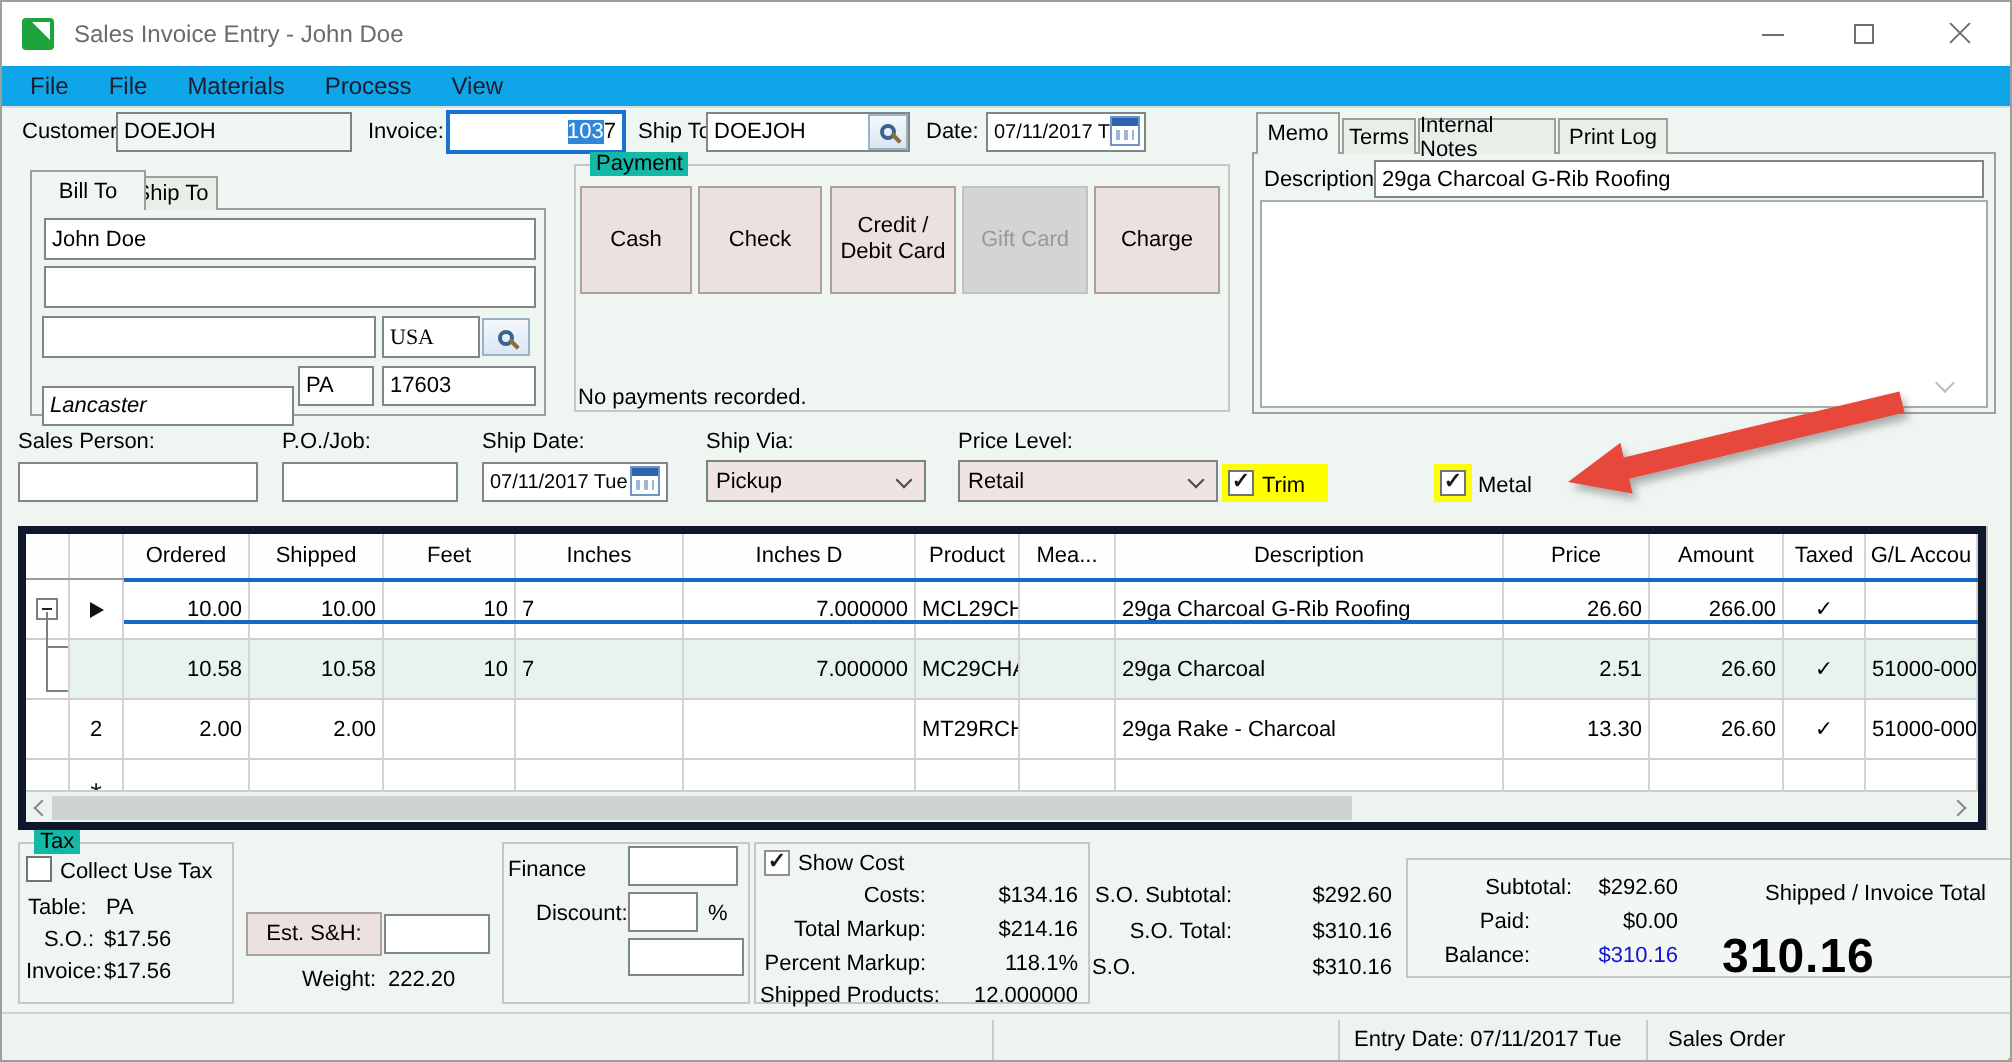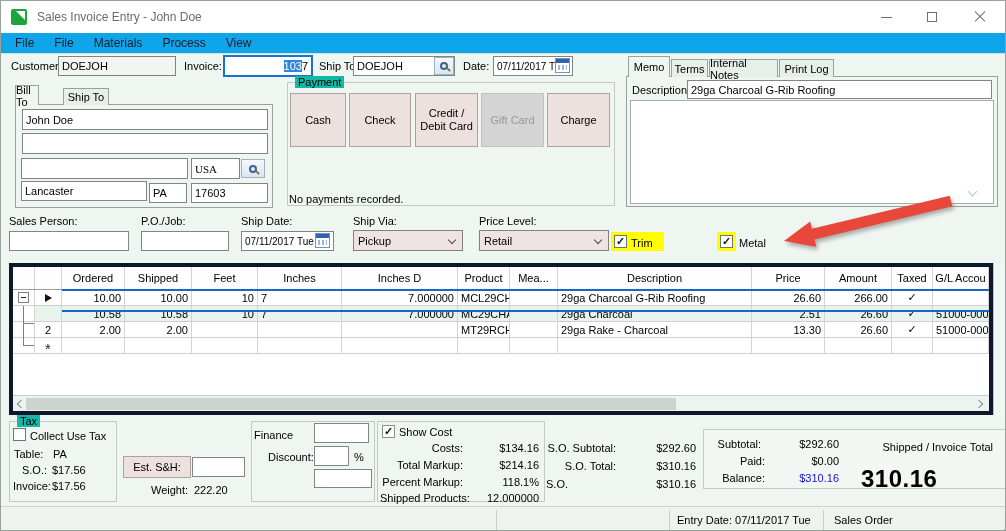--- a/index.html
+++ b/index.html
@@ -46,21 +46,21 @@
   .mag::after{content:"";position:absolute;width:6px;height:2px;background:#8a6d3b;transform:rotate(45deg);right:-5px;bottom:-2px}
   .cal{position:absolute;width:15px;height:15px;border:1px solid #6d94c4;background:linear-gradient(#2f63b0 0 4px,#fff 4px)}
   .cal::after{content:"";position:absolute;left:2px;top:6px;width:9px;height:5px;background:repeating-linear-gradient(90deg,#9db6d6 0 2px,transparent 2px 4px)}
   .cb{position:absolute;width:13px;height:13px;background:#fff;border:1px solid #6e7670;font-size:11px;line-height:11px;text-align:center;font-weight:bold;color:#1a1a1a}
   .cb.checked::after{content:"\2713"}
   .chev{position:absolute;width:7px;height:7px;border-right:1px solid #b7c0c4;border-bottom:1px solid #b7c0c4;transform:rotate(45deg)}
   
   .grid{position:absolute;left:8px;top:262px;width:984px;height:152px;background:#fff;border:4px solid #0f172a;font-size:11px;overflow:hidden}
   .g-head{display:flex;height:23px;border-bottom:1px solid #9c9c9c;background:#fdfefd}
   .g-head .gc{justify-content:center}
-  .g-row{display:flex;height:16px;border-bottom:1px solid #cfcfcf;background:#fff}
+  .g-row{display:flex;height:30px;border-bottom:1px solid #cfcfcf;background:#fff}
   .g-row.alt .gc{background:#e9f3ee}
   .g-row.alt .ct{background:#fff}
   .gc{display:flex;align-items:center;overflow:hidden;white-space:nowrap;border-right:1px solid #d4d4d4;padding:0 3px;height:100%}
   .ct{width:22px;justify-content:center;padding:0}
   .cs{width:27px;justify-content:center;padding:0}
   .c0{width:63px}.c1{width:67px}.c2{width:66px}.c3{width:84px}.c4{width:116px}
   .c5{width:52px}.c6{width:48px}.c7{width:194px}.c8{width:73px}.c9{width:67px}
   .c10{width:41px}.c11{flex:1}
   .r{justify-content:flex-end}
   .c{justify-content:center}
@@ -152,35 +152,35 @@
       <span>Print Log</span>
     </div>
   <div class="panel" style="left:625px;top:75px;width:372px;height:131px"></div>
   <span class="lbl" style="left:631px;top:83px">Description:</span>
   <input class="inp" style="left: 686px; top: 79px; width: 305px; height: 19px;" value="29ga Charcoal G-Rib Roofing">
   <div class="fld" style="left:629px;top:99px;width:364px;height:104px;border-color:#a7aea8;align-items:flex-start">
       <span></span>
     </div>
   <span class="chev" style="left:968px;top:187px"></span>
 
-  <div class="tab active" style="left:14px;top:84px;width:24px;height:20px">
+  <div class="tab active" style="left:14px;top:84px;width:58px;height:20px">
       <span>Bill To</span>
     </div>
   <div class="tab" style="left:62px;top:87px;width:46px;height:17px">
       <span>Ship To</span>
     </div>
   <div class="panel" style="left:14px;top:103px;width:258px;height:104px"></div>
   <input class="inp" style="left: 21px; top: 108px; width: 246px; height: 21px;" value="John Doe">
   <input class="inp" style="left: 21px; top: 132px; width: 246px; height: 21px;" value="">
   <input class="inp" style="left: 20px; top: 157px; width: 167px; height: 21px;" value="">
   <input class="inp" style="left: 190px; top: 157px; width: 49px; height: 21px; font-family: Liberation Serif, serif;" value="USA">
   <div class="mag-btn" style="left:240px;top:158px;width:24px;height:19px">
       <span class="mag"></span>
     </div>
-  <input class="inp" style="left: 20px; top: 180px; width: 126px; height: 20px;" value="Lancaster">
+  <input class="inp" style="left: 20px; top: 192px; width: 126px; height: 20px; font-style: italic;" value="Lancaster">
   <input class="inp" style="left: 148px; top: 182px; width: 38px; height: 20px;" value="PA">
   <input class="inp" style="left: 190px; top: 182px; width: 77px; height: 20px;" value="17603">
 
   <div class="grp" style="left:286px;top:81px;width:328px;height:124px"></div>
   <span class="grp-cap" style="left:294px;top:75px">Payment</span>
   <div class="btn-pink" style="left:289px;top:92px;width:56px;height:54px">
       <span>Cash</span>
     </div>
   <div class="btn-pink" style="left:348px;top:92px;width:62px;height:54px">
       <span>Check</span>
@@ -373,21 +373,21 @@
   <span class="rt" style="left:462px;top:491px;width:76px">12.000000</span>
 
   <span class="rt" style="left:545px;top:441px;width:70px">S.O. Subtotal:</span>
   <span class="rt" style="left:615px;top:441px;width:80px">$292.60</span>
   <span class="rt" style="left:545px;top:459px;width:70px">S.O. Total:</span>
   <span class="rt" style="left:615px;top:459px;width:80px">$310.16</span>
   <span class="rt" style="left:545px;top:477px;width:70px;text-align:left">S.O.</span>
   <span class="rt" style="left:615px;top:477px;width:80px">$310.16</span>
 
   <div class="grp" style="left:702px;top:428px;width:303px;height:60px;background:#f2f7f3"></div>
-  <span class="rt" style="left:698px;top:437px;width:62px">Subtotal:</span>
+  <span class="rt" style="left:723px;top:437px;width:62px">Subtotal:</span>
   <span class="rt" style="left:764px;top:437px;width:74px">$292.60</span>
   <span class="rt" style="left:702px;top:454px;width:62px">Paid:</span>
   <span class="rt" style="left:764px;top:454px;width:74px">$0.00</span>
   <span class="rt" style="left:702px;top:471px;width:62px">Balance:</span>
   <span class="rt blue" style="left:764px;top:471px;width:74px">$310.16</span>
   <span class="rt" style="left:845px;top:440px;width:147px">Shipped / Invoice Total</span>
   <span class="big-total">310.16</span>
 
   <div class="statusbar">
     <span class="sb-sep" style="left:495px"></span>

